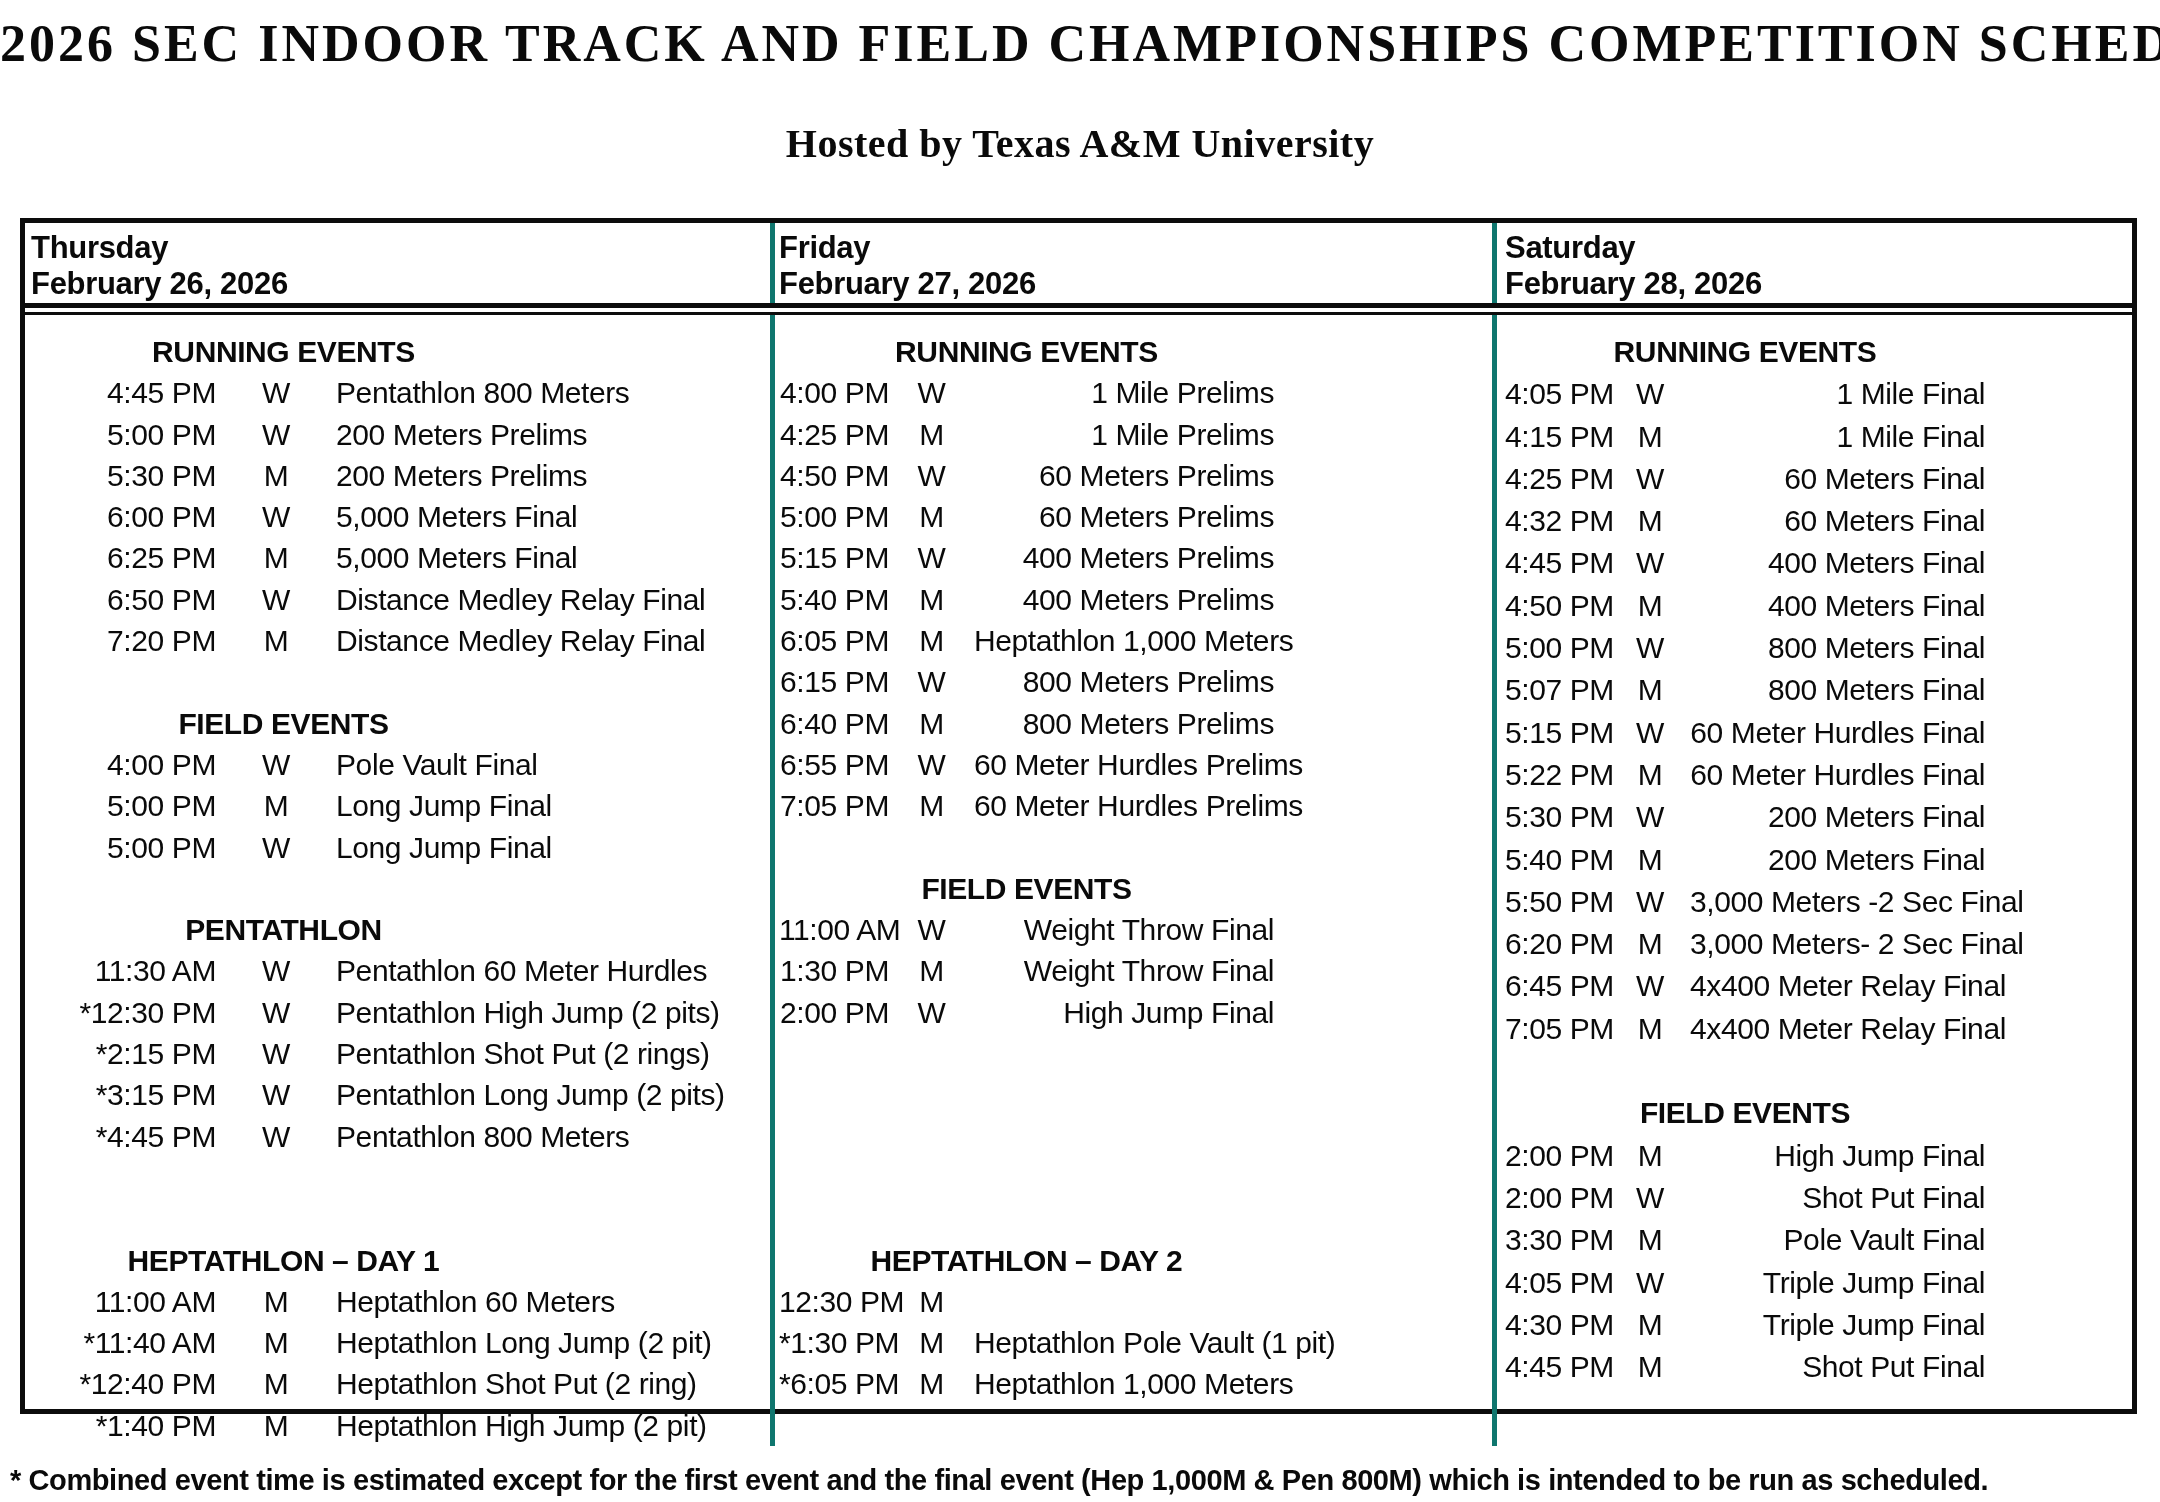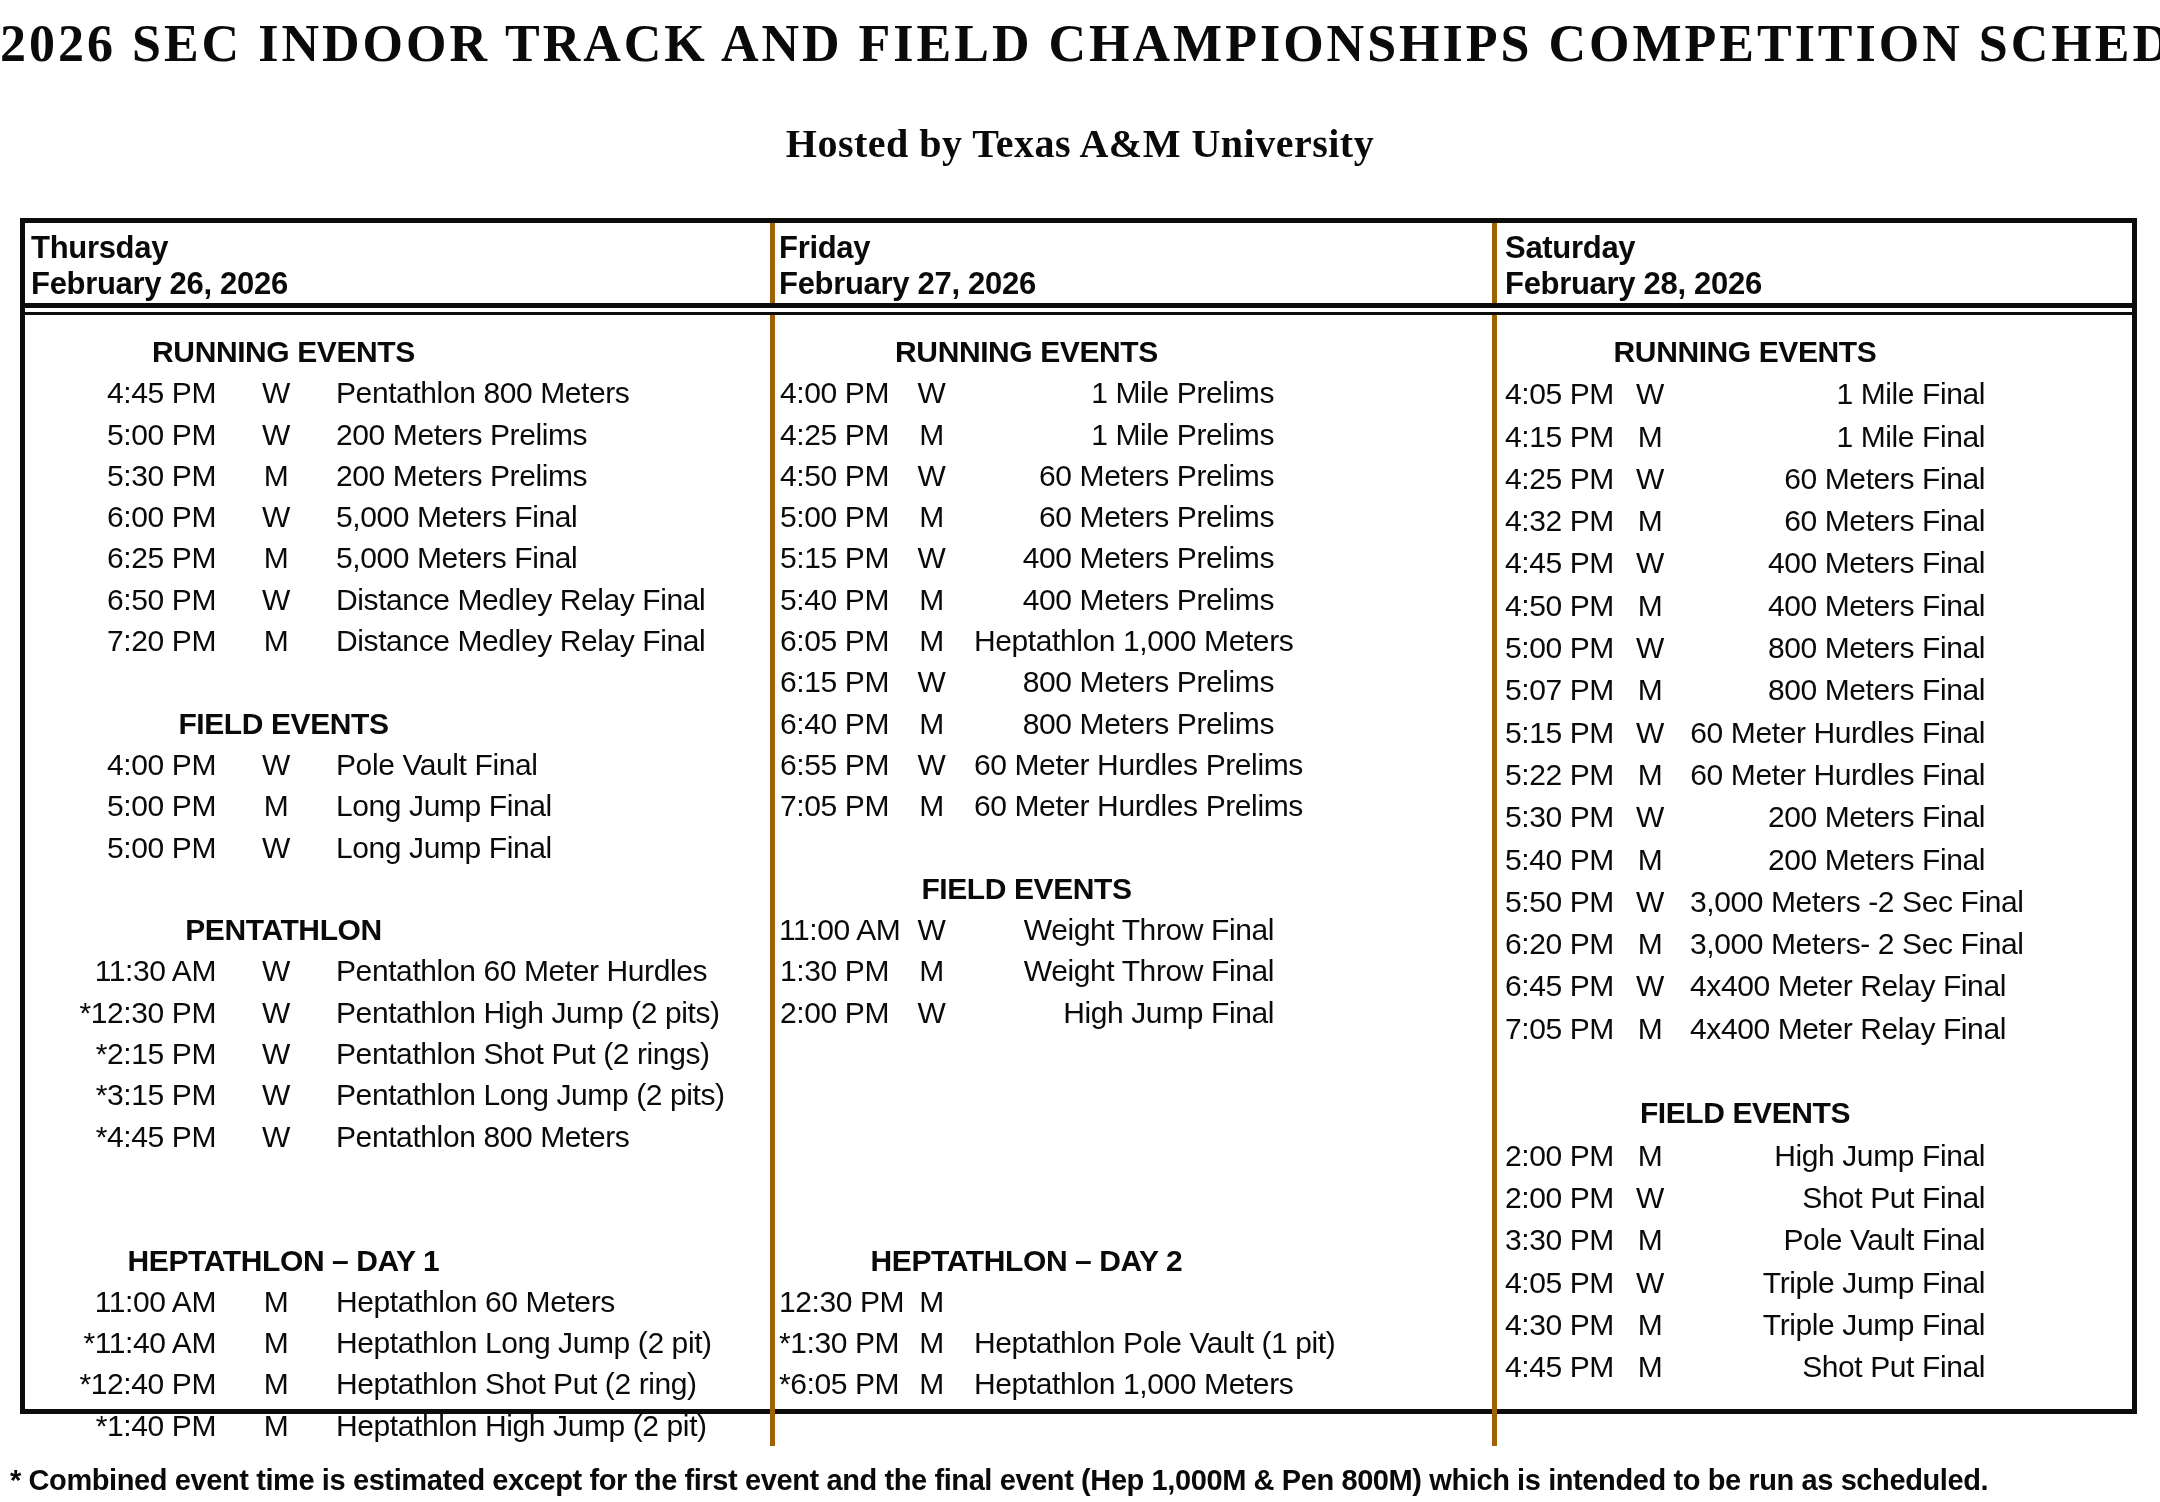--- a/index.html
+++ b/index.html
@@ -9,21 +9,21 @@
          font-family:"Liberation Serif",serif;font-weight:bold;font-size:52px;
          letter-spacing:3px;white-space:nowrap;}
   .subtitle{position:absolute;top:120px;left:0;width:100%;text-align:center;
             font-family:"Liberation Serif",serif;font-weight:bold;font-size:40px;
             letter-spacing:0.5px;}
   .schedule{position:absolute;left:20px;top:218px;width:2117px;height:1196px;
             border:5px solid #0c0c0c;box-sizing:border-box;background:#fff;}
   .header-row,.body-row{display:flex;width:100%;}
   .hcell{box-sizing:border-box;height:80px;padding-top:7px;text-align:left;}
   .bcell{box-sizing:border-box;flex-grow:0;flex-shrink:0;}
-  .col-1,.col-2{border-left:5px solid #a16207;}
+  .col-1,.col-2{border-left:5px solid #0f766e;}
   .w-0{width:745px;} .w-1{width:722px;} .w-2{width:640px;}
   .day-0{--cw:505px;--ml:6px;--tw:185px;--sw:120px;--rh:41.3px;}
   .day-1{--cw:495px;--ml:4px;--tw:110px;--sw:85px;--rh:41.3px;}
   .day-2{--cw:480px;--ml:8px;--tw:105px;--sw:80px;--rh:42.3px;}
   .double-sep{height:4px;background:#fff;border-top:5px solid #0c0c0c;border-bottom:3px solid #0c0c0c;}
   .hname,.hdate{font-weight:bold;font-size:31px;line-height:36px;letter-spacing:-0.3px;}
   .content{width:var(--cw);margin-left:var(--ml);}
   .bcell .content{padding-top:16px;}
   .row{height:var(--rh);font-size:30px;line-height:var(--rh);letter-spacing:-0.4px;white-space:nowrap;}
   .row.section{font-weight:bold;text-align:center;font-size:30px;}

